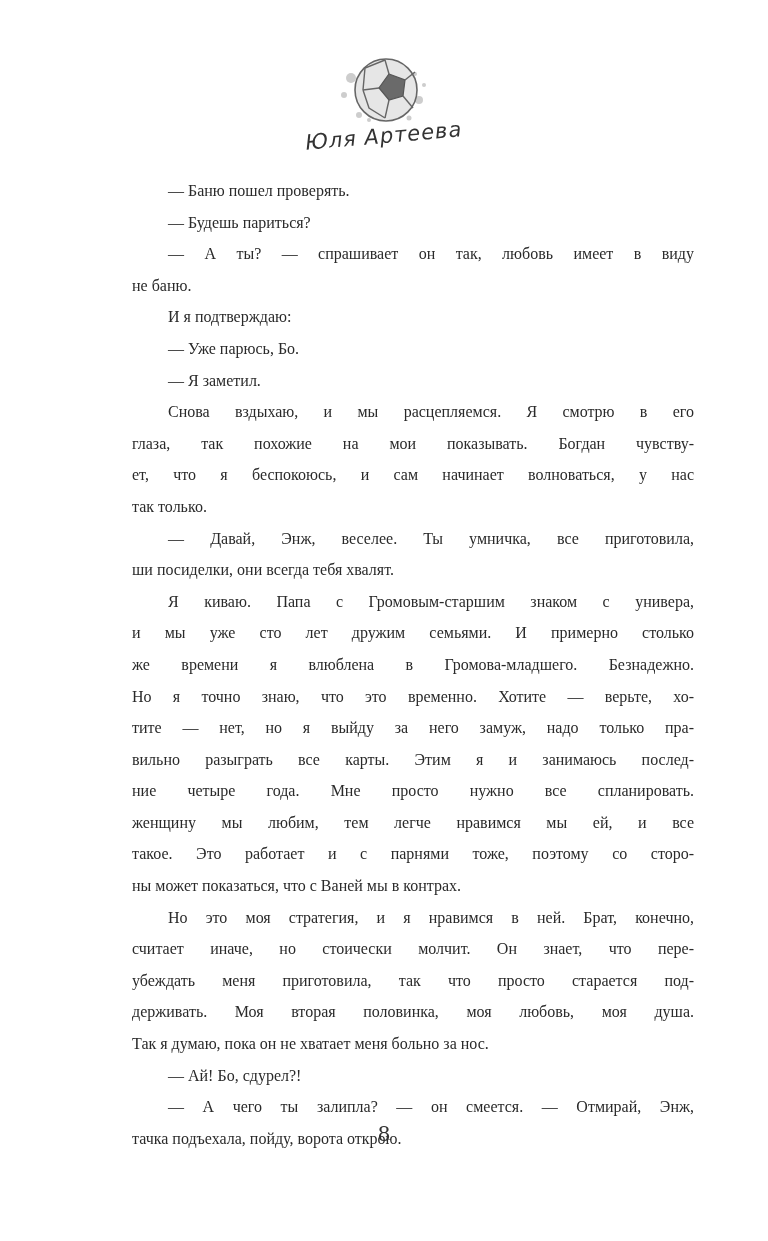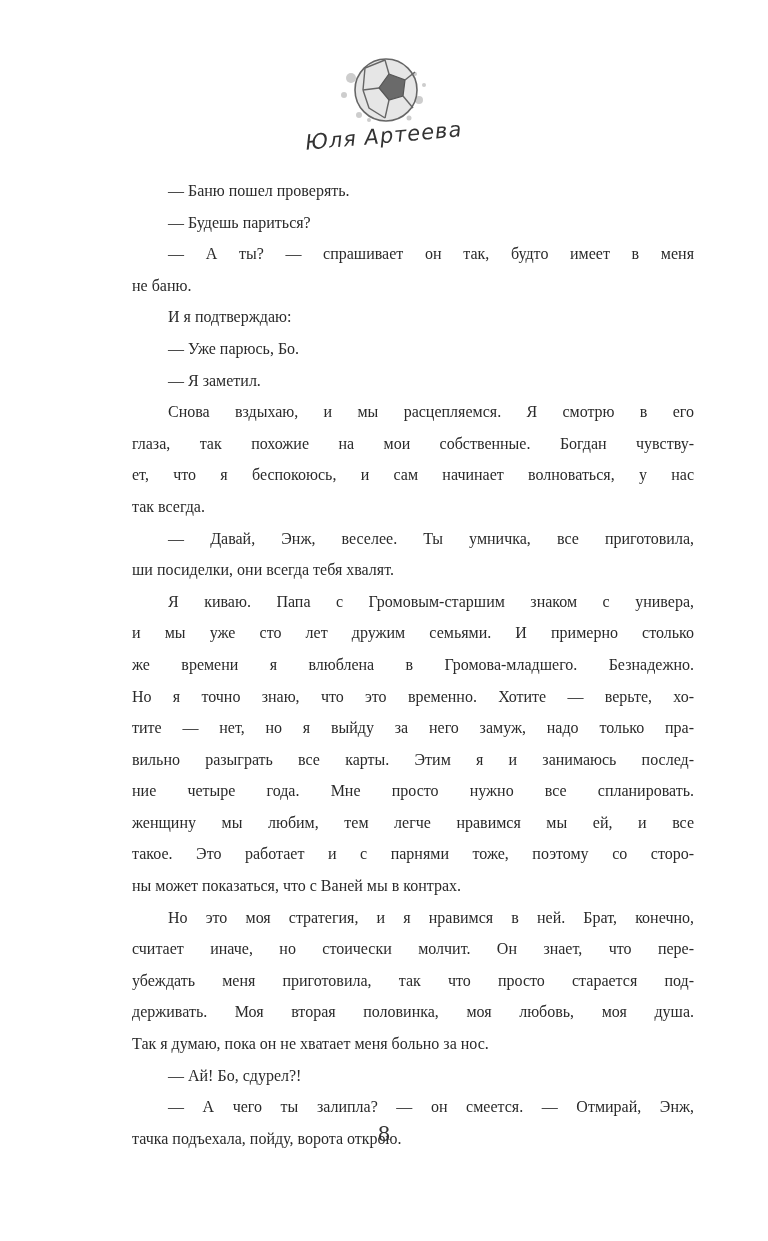--- a/index.html
+++ b/index.html
@@ -61,29 +61,29 @@
         <polyline points="34,40 36,18 56,10"></polyline>
       </g>
     </svg>
   </div>
   <div class="author">Юля Артеева</div>
 </div>
 
 <div class="text" id="text">
     <span class="line ind last">— Баню пошел проверять.</span>
     <span class="line ind last">— Будешь париться?</span>
-    <span class="line ind">— А ты? — спрашивает он так, будто имеет в меня</span>
+    <span class="line ind">— А ты? — спрашивает он так, любовь имеет в виду</span>
     <span class="line last">не баню.</span>
     <span class="line ind last">И я подтверждаю:</span>
     <span class="line ind last">— Уже парюсь, Бо.</span>
     <span class="line ind last">— Я заметил.</span>
     <span class="line ind">Снова вздыхаю, и мы расцепляемся. Я смотрю в его</span>
-    <span class="line">глаза, так похожие на мои собственные. Богдан чувству-</span>
+    <span class="line">глаза, так похожие на мои показывать. Богдан чувству-</span>
     <span class="line">ет, что я беспокоюсь, и сам начинает волноваться, у нас</span>
-    <span class="line last">так всегда.</span>
+    <span class="line last">так только.</span>
     <span class="line ind">— Давай, Энж, веселее. Ты умничка, все приготовила,</span>
     <span class="line last">ши посиделки, они всегда тебя хвалят.</span>
     <span class="line ind">Я киваю. Папа с Громовым-старшим знаком с универа,</span>
     <span class="line">и мы уже сто лет дружим семьями. И примерно столько</span>
     <span class="line">же времени я влюблена в Громова-младшего. Безнадежно.</span>
     <span class="line">Но я точно знаю, что это временно. Хотите — верьте, хо-</span>
     <span class="line">тите — нет, но я выйду за него замуж, надо только пра-</span>
     <span class="line">вильно разыграть все карты. Этим я и занимаюсь послед-</span>
     <span class="line">ние четыре года. Мне просто нужно все спланировать.</span>
     <span class="line">женщину мы любим, тем легче нравимся мы ей, и все</span>

